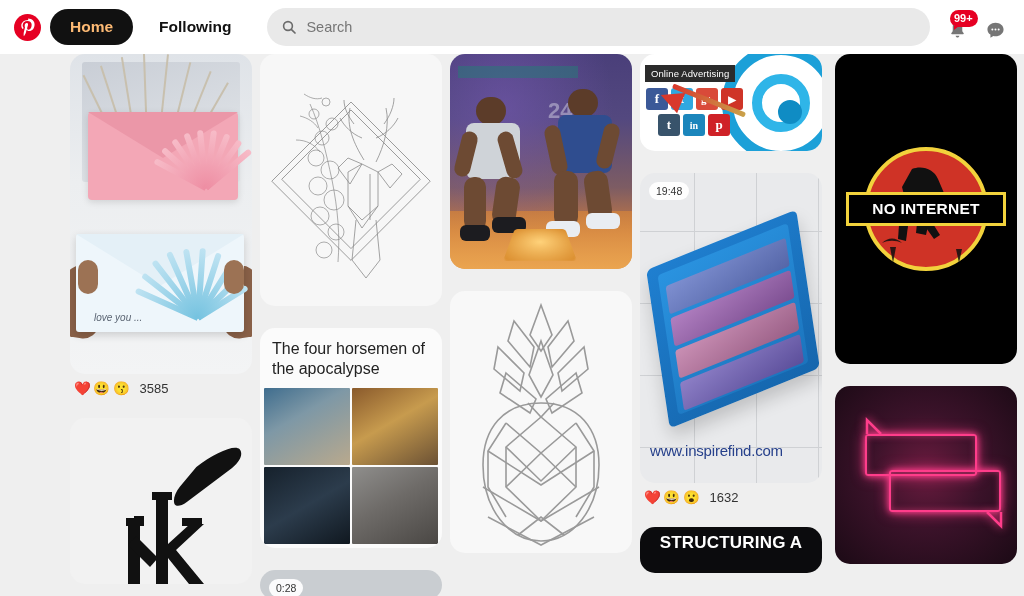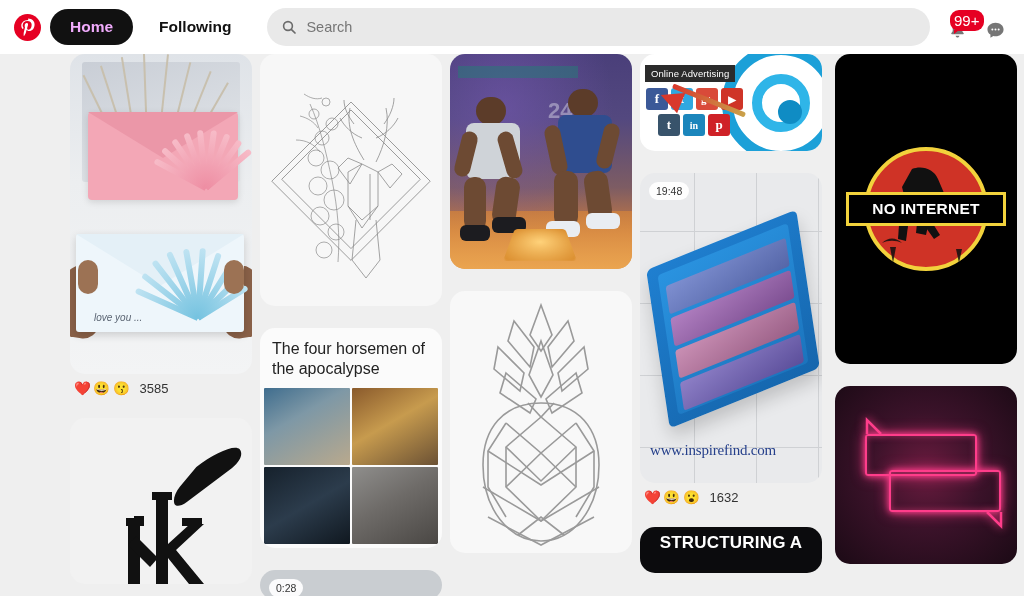--- a/index.html
+++ b/index.html
@@ -35,21 +35,21 @@
     display: flex; align-items: center; justify-content: center;
     font-size: 15.5px;
     font-weight: bold;
     color: #111111;
     cursor: pointer;
     white-space: nowrap;
     border: none;
     background: transparent;
     font-family: "Liberation Sans", sans-serif;
   }
-  .navtab.active { background: #111111; color: #f0abfc; }
+  .navtab.active { background: #111111; color: #fdba74; }
 
   .searchwrap {
     flex: 1 1 auto;
     height: 38px;
     background: #e9e9e9;
     border-radius: 20px;
     display: flex;
     align-items: center;
     padding: 0 14px;
     margin-left: 10px;
@@ -70,22 +70,22 @@
     position: relative;
     width: 26px; height: 28px;
     display: flex; align-items: flex-end; justify-content: center;
     cursor: pointer;
   }
   .badge {
     position: absolute;
     top: -3px; left: 6px;
     background: #e60023;
     color: #ffffff;
-    font-size: 15px;
-    font-weight: normal;
+    font-size: 11px;
+    font-weight: bold;
     line-height: 1;
     padding: 3px 5px 3px 4px;
     border-radius: 9px;
     white-space: nowrap;
     z-index: 2;
   }
   .badge::after {
     content: "";
     position: absolute;
     bottom: -3px; left: 4px;
@@ -242,21 +242,21 @@
     transform: skewY(-22deg) skewX(8deg);
     border-radius:6px;
     box-shadow:0 10px 18px rgba(0,0,0,.18);
   }
   .tray-in{position:absolute;left:10px;top:10px;right:10px;bottom:10px;background:linear-gradient(160deg,#2a93e0,#1b74bd);border-radius:4px;}
   .cellrow{position:absolute;left:16px;top:24px;width:120px;}
   .cell{height:30px;margin-bottom:4px;border-radius:3px;}
   .watermark{
     position:absolute;left:10px;bottom:24px;
     font-size:15px;color:#26408b;letter-spacing:-.2px;
-    font-family:Liberation Serif, serif;
+    font-family:Liberation Sans, sans-serif;
   }
 
   
   .c-insta{height:46px;background:#0b0b0d;position:relative;}
   .insta-l1{position:absolute;left:0;right:0;top:6px;text-align:center;color:#ffffff;font-size:17px;font-weight:bold;letter-spacing:.2px;}
   .insta-l2{position:absolute;left:0;right:0;top:26px;text-align:center;color:#29c7e8;font-size:17.5px;font-weight:bold;letter-spacing:.2px;}
 
   
   .c-nointernet{height:310px;background:#000000;position:relative;}
   .jp-shield{

